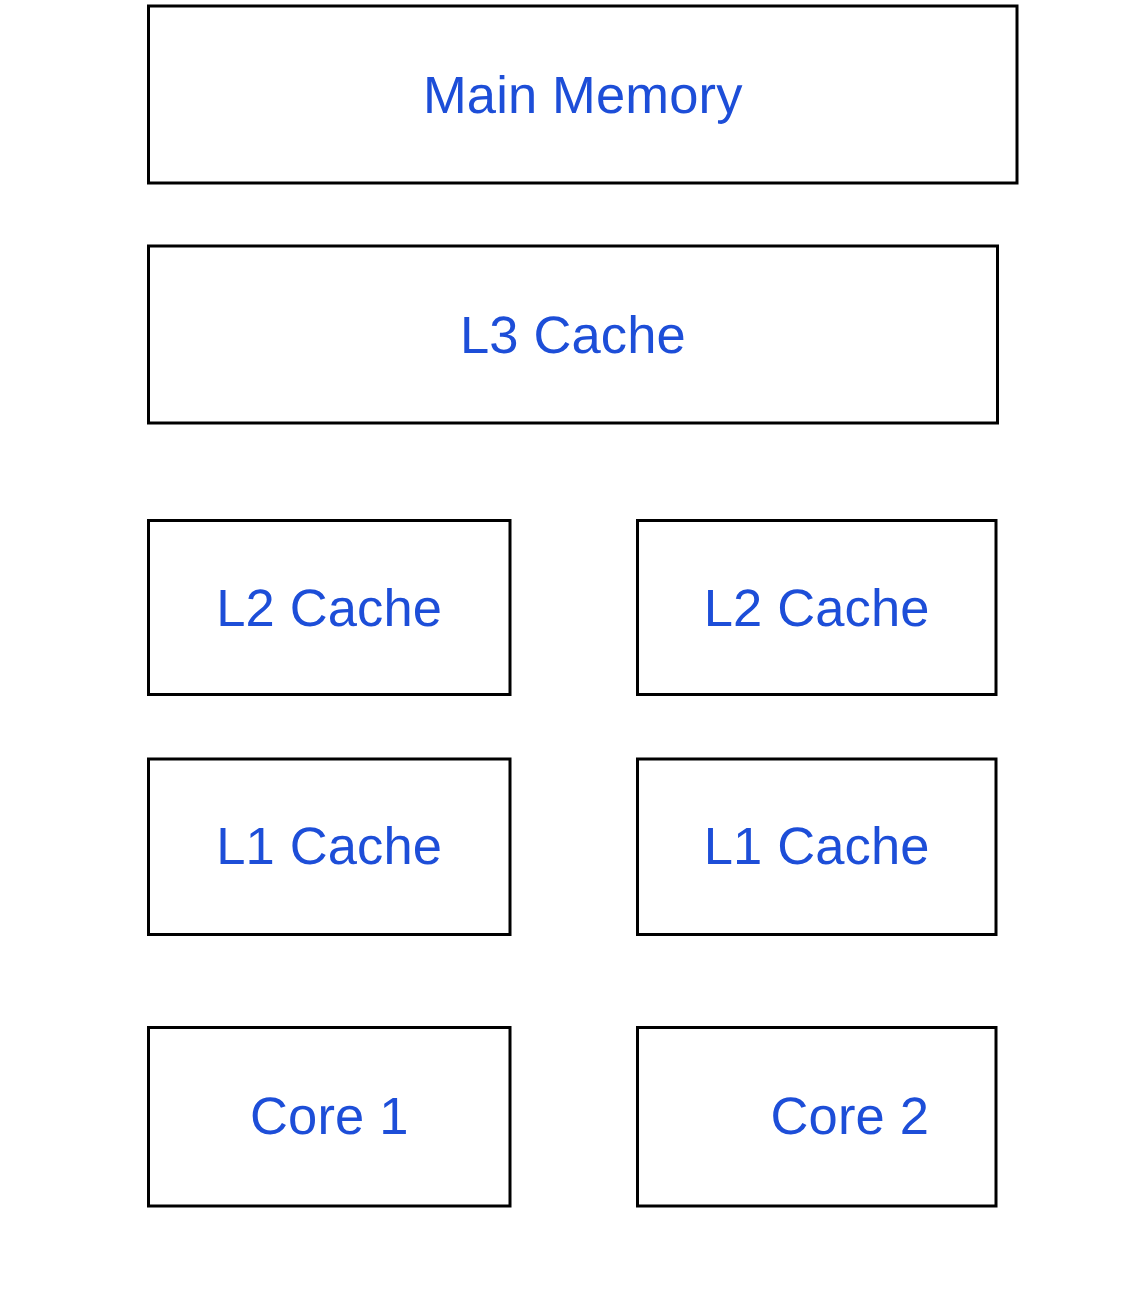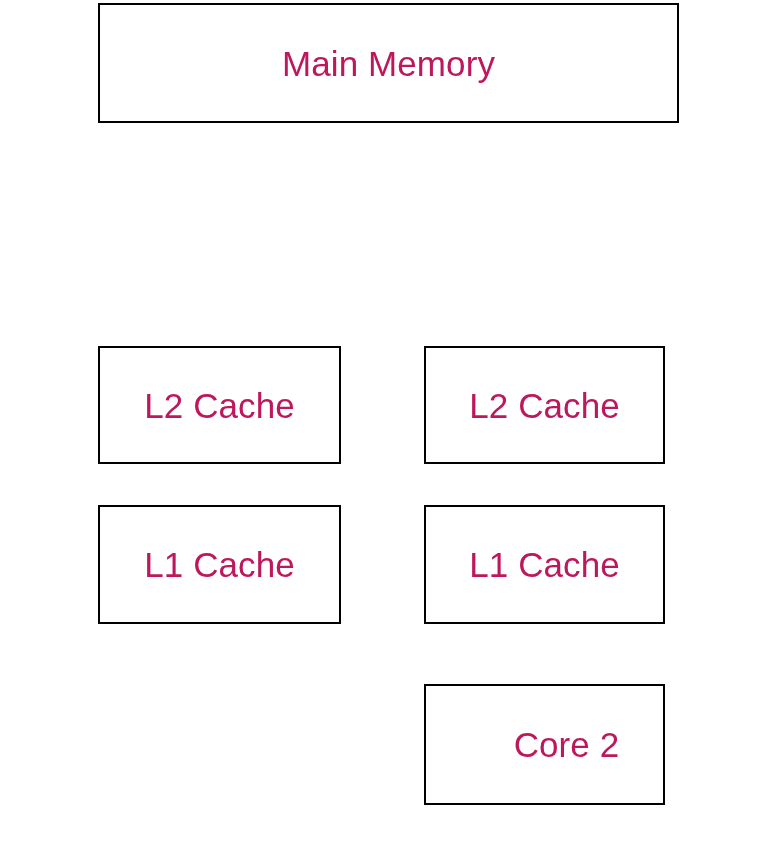--- a/index.html
+++ b/index.html
@@ -31,21 +31,21 @@
     border: 2.5px solid #000000;
     display: flex;
     align-items: center;
     justify-content: center;
   }
   .node-label {
     font-family: "Liberation Sans", "DejaVu Sans", sans-serif;
     font-size: 35px;
     line-height: 1;
     font-weight: 400;
-    color: #be185d;
+    color: #1d4ed8;
     letter-spacing: 0.1px;
     white-space: nowrap;
     user-select: none;
   }
 
   
   #node-main-memory { left: 98px;  top: 3px;   width: 581px; height: 120px; }
   #node-l3-cache    { left: 98px;  top: 163px; width: 568px; height: 120px; }
 
   #node-l2-cache-0  { left: 98px;  top: 346px; width: 243px; height: 118px; }
@@ -59,35 +59,41 @@
 </style>
 </head>
 <body>
 
 <div id="diagram-canvas">
 
   <div class="node-box" id="node-main-memory">
     <span class="node-label">Main Memory</span>
   </div>
 
+  <div class="node-box" id="node-l3-cache">
+    <span class="node-label">L3 Cache</span>
+  </div>
 
   <div class="node-box" id="node-l2-cache-0">
     <span class="node-label">L2 Cache</span>
   </div>
 
   <div class="node-box" id="node-l2-cache-1">
     <span class="node-label">L2 Cache</span>
   </div>
 
   <div class="node-box" id="node-l1-cache-0">
     <span class="node-label">L1 Cache</span>
   </div>
 
   <div class="node-box" id="node-l1-cache-1">
     <span class="node-label">L1 Cache</span>
   </div>
 
+  <div class="node-box" id="node-core-0">
+    <span class="node-label">Core 1</span>
+  </div>
 
   <div class="node-box" id="node-core-1">
     <span class="node-label">Core 2</span>
   </div>
 
 </div>
 
 </body></html>

